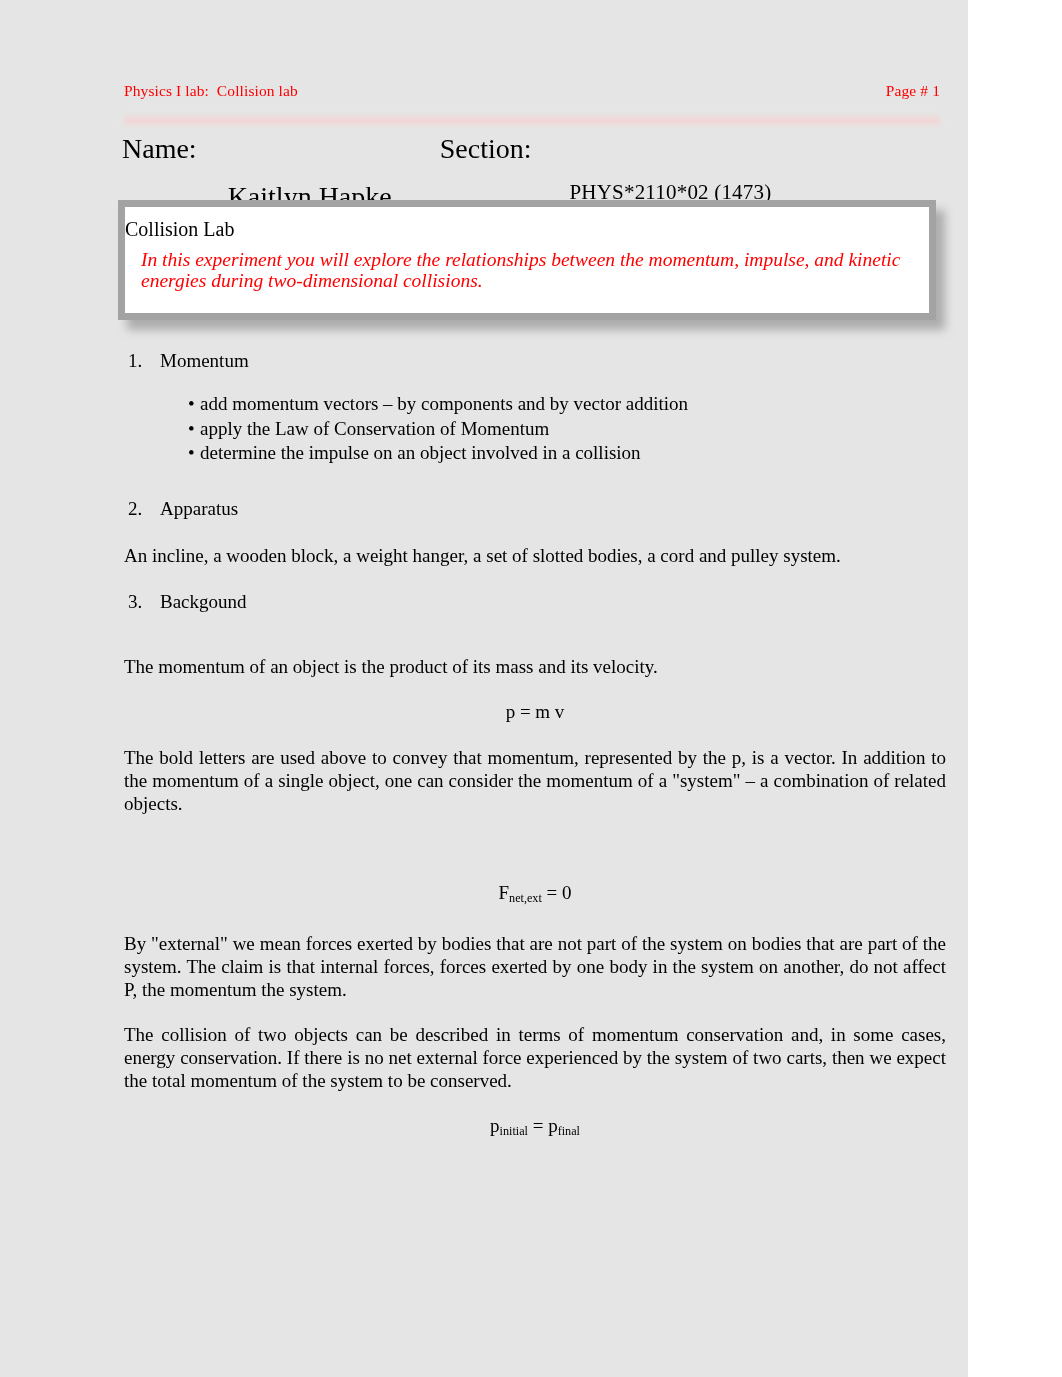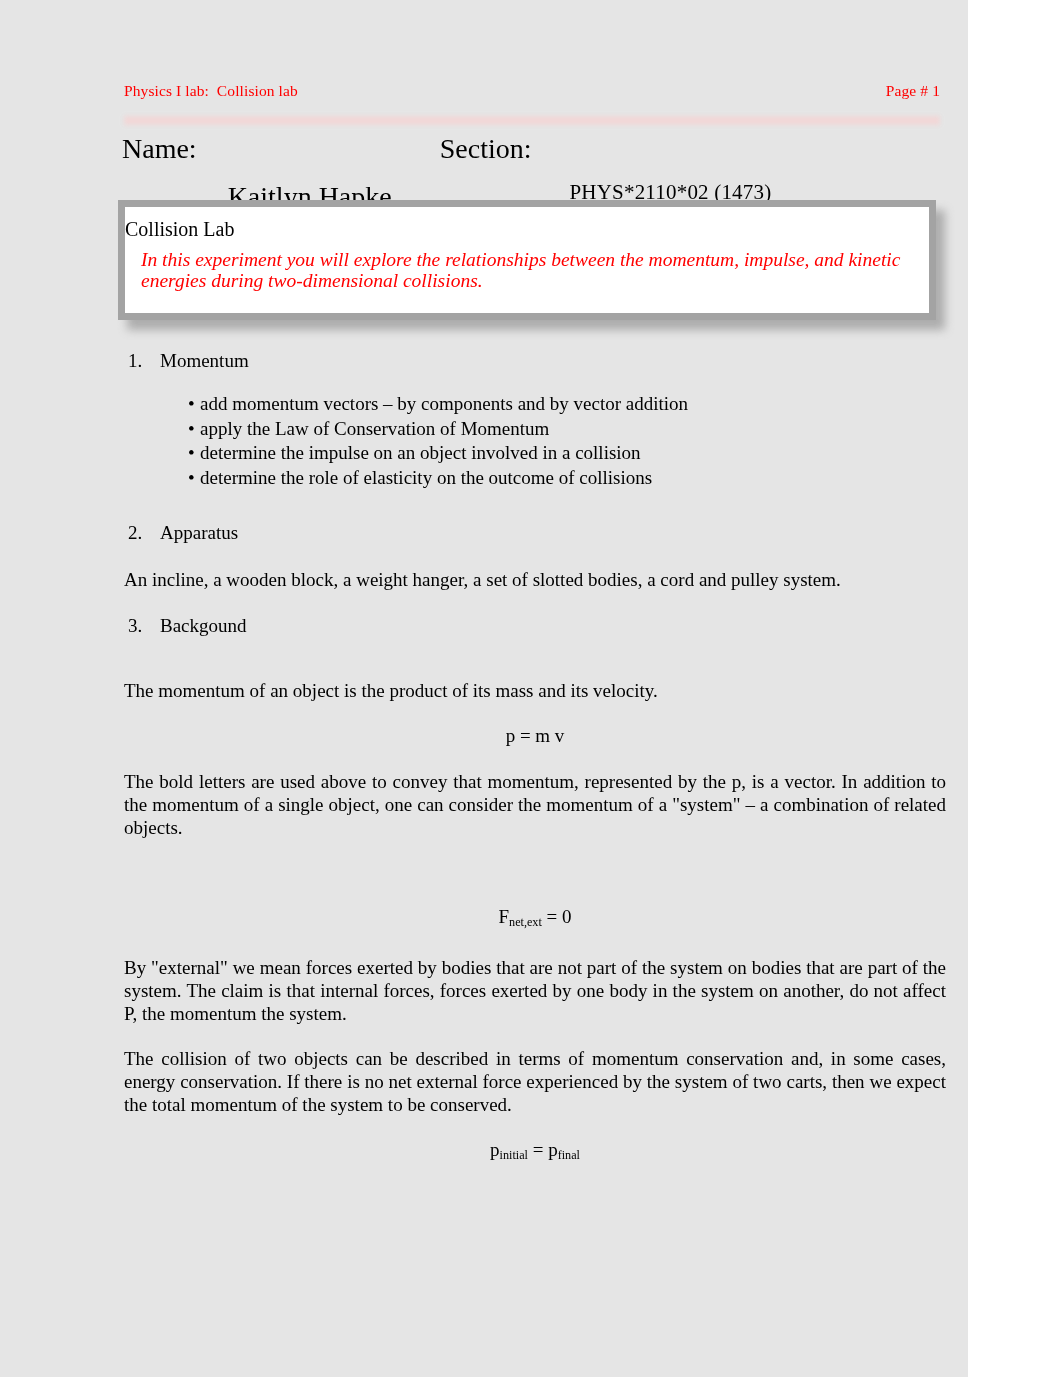--- a/index.html
+++ b/index.html
@@ -228,21 +228,20 @@
 
     <div class="numhead">
       <span class="num">1.</span>
       <span>Momentum</span>
     </div>
 
     <ul class="bullets">
       <li><span class="dot">•</span><span>add momentum vectors – by components and by vector addition</span></li>
       <li><span class="dot">•</span><span>apply the Law of Conservation of Momentum</span></li>
       <li><span class="dot">•</span><span>determine the impulse on an object involved in a collision</span></li>
-      <li><span class="dot">•</span><span>determine the role of elasticity on the outcome of collisions</span></li>
     </ul>
 
     <div class="spacer-30"></div>
 
     <div class="numhead">
       <span class="num">2.</span>
       <span>Apparatus</span>
     </div>
 
     <div class="spacer-22"></div>

